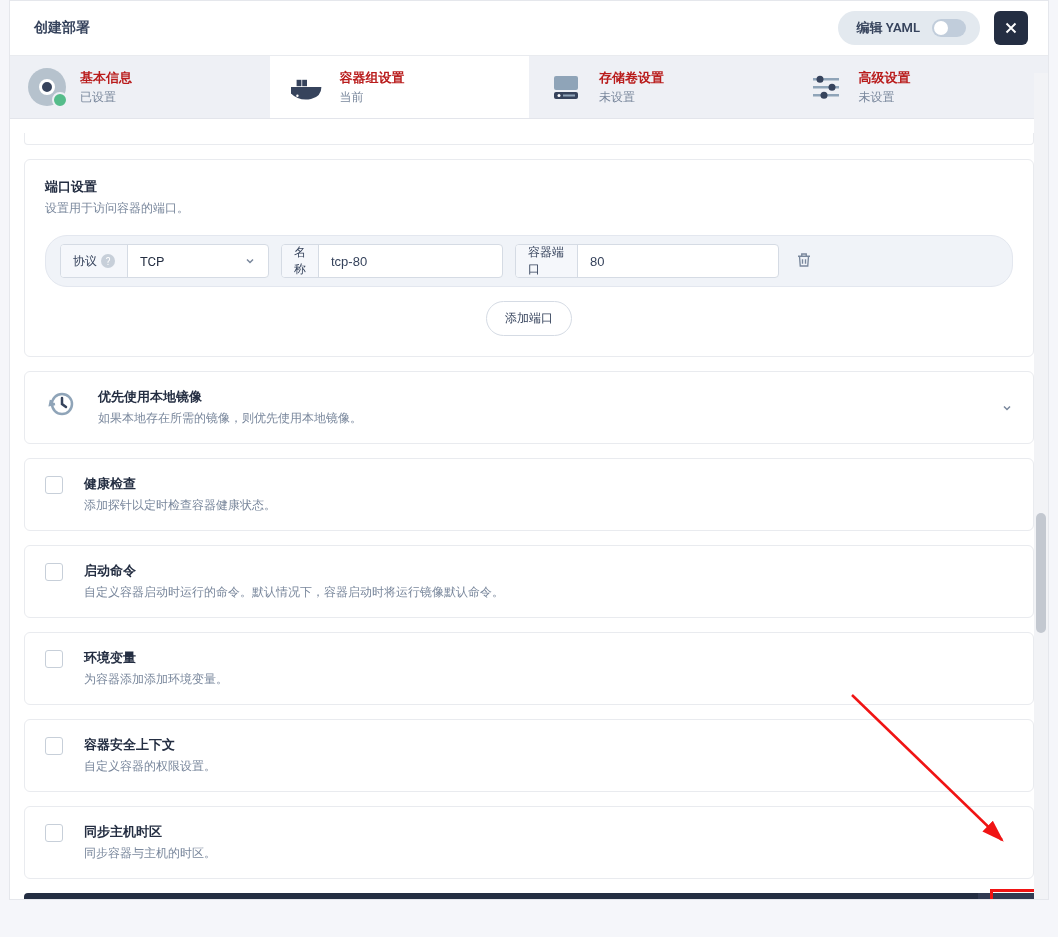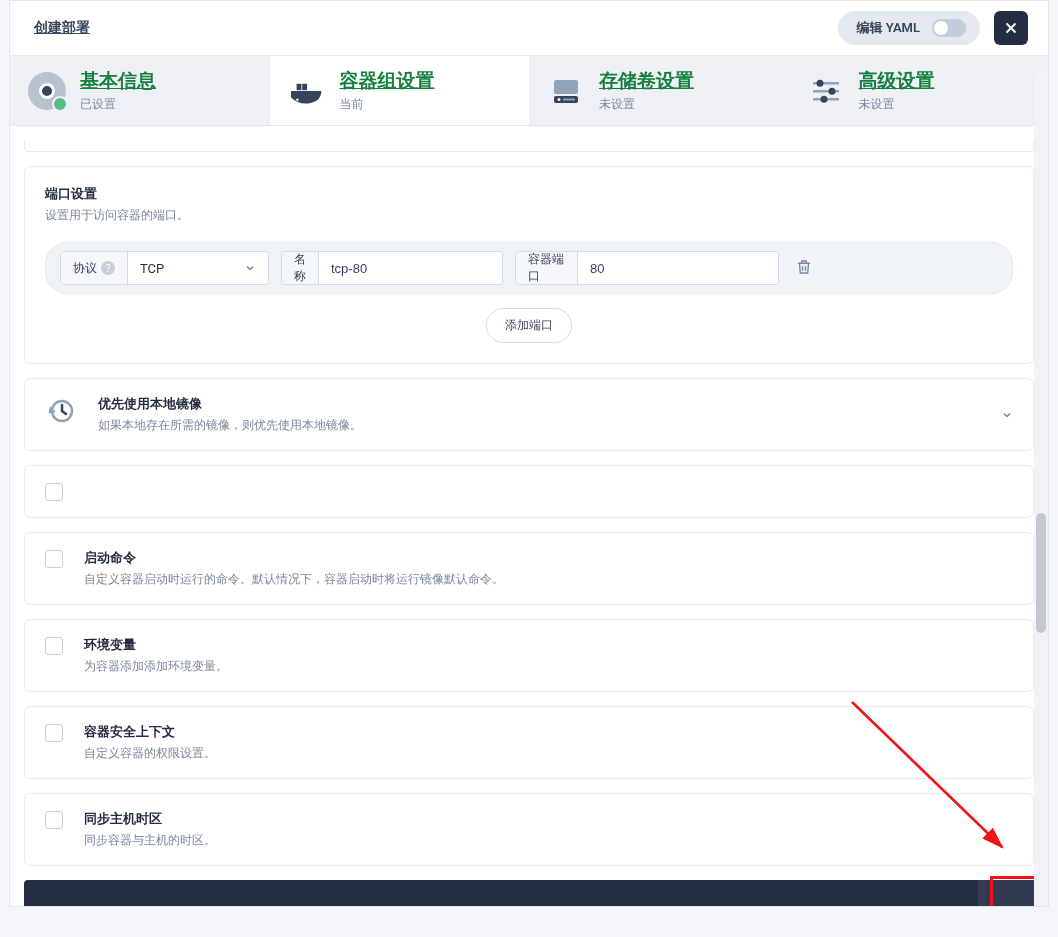--- a/index.html
+++ b/index.html
@@ -18,21 +18,21 @@
     }
     
     .modal-header {
       display: flex;
       align-items: center;
       justify-content: space-between;
       padding: 10px 20px 10px 24px;
       background: #fff;
       border-bottom: 1px solid #e9ebef;
     }
-    .modal-title { font-size: 14px; font-weight: 600; color: #36435c; text-decoration: underline; }
+    .modal-title { font-size: 14px; font-weight: 600; color: #36435c; }
     .header-right { display: flex; align-items: center; gap: 14px; }
     .yaml-btn {
       display: flex; align-items: center; gap: 12px;
       background: #e3e9ef; color: #36435c;
       padding: 8px 14px 8px 18px; border-radius: 20px; font-weight: 600; font-size: 13px;
     }
     .toggle {
       width: 34px; height: 18px; background: #c1cddb; border-radius: 9px; position: relative;
     }
     .toggle::after {
@@ -64,21 +64,21 @@
     .tab-icon.basic { background: #b6c2cd; }
     .tab-icon.basic::after {
       content: ""; position: absolute; right: -2px; bottom: -2px; width: 12px; height: 12px;
       background: #55bc8a; border-radius: 50%; border: 2px solid #eef0f5;
     }
     .basic-inner { width: 16px; height: 16px; background: #36435c; border-radius: 50%; border: 3px solid #fff; }
     .tab-icon.container svg { width: 32px; height: 28px; }
     .tab-icon.storage svg { width: 30px; height: 30px; }
     .tab-icon.advanced svg { width: 30px; height: 24px; }
     .tab-texts { display: flex; flex-direction: column; gap: 2px; }
-    .tab-title { font-weight: 600; font-size: 19px; color: #15803d; text-decoration: underline; }
+    .tab-title { font-weight: 600; font-size: 13px; color: #b91c1c; }
     .tab-sub { font-size: 12px; color: #79879c; }
 
     
     .modal-body {
       padding: 14px;
       background: #fff;
       max-height: 780px;
       overflow-y: auto;
     }
     .panel-top {
@@ -315,20 +315,24 @@
         <div class="setting-title">优先使用本地镜像</div>
         <div class="setting-desc">如果本地存在所需的镜像，则优先使用本地镜像。</div>
       </div>
       <svg class="chev chev-right" viewBox="0 0 16 16" fill="none" width="14" height="14">
           <path d="M4 6l4 4 4-4" stroke="#79879c" stroke-width="2"></path>
         </svg>
     </div>
 
     <div class="setting-item">
       <div class="checkbox"></div>
+      <div class="setting-texts">
+        <div class="setting-title">健康检查</div>
+        <div class="setting-desc">添加探针以定时检查容器健康状态。</div>
+      </div>
     </div>
 
     <div class="setting-item">
       <div class="checkbox"></div>
       <div class="setting-texts">
         <div class="setting-title">启动命令</div>
         <div class="setting-desc">自定义容器启动时运行的命令。默认情况下，容器启动时将运行镜像默认命令。</div>
       </div>
     </div>
 

